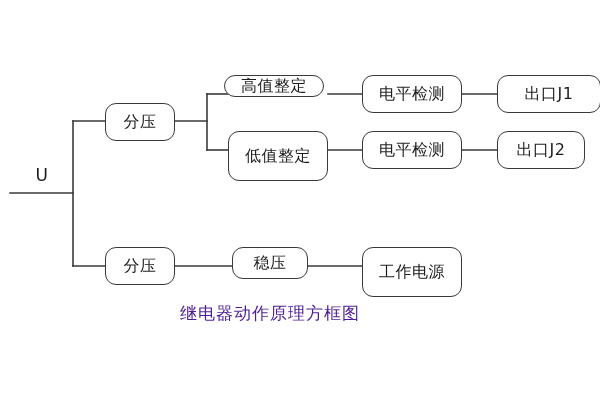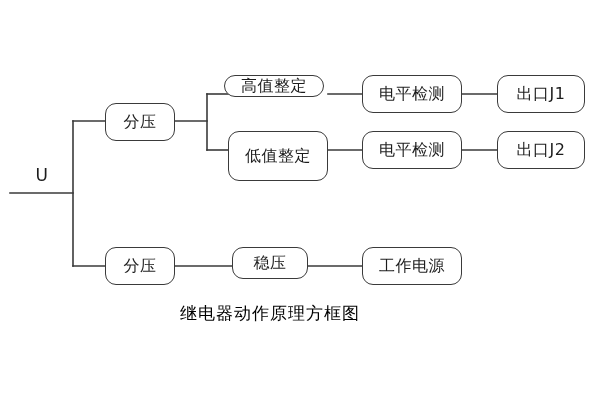--- a/index.html
+++ b/index.html
@@ -48,21 +48,21 @@
     font-size: 17px;
     line-height: 1;
     letter-spacing: 0.5px;
   }
   #diagram-caption {
     position: absolute;
     left: 0;
     top: 305px;
     width: 540px;
     text-align: center;
-    color: #000000;
+    color: #4c1d95;
     font-size: 17px;
     line-height: 1;
     letter-spacing: 1px;
   }
 </style>
 </head>
 <body>
 
 <div id="diagram-root">
 
@@ -92,33 +92,33 @@
       </div>
       <div class="node-box" style="left: 228px; top: 131px; width: 100px; height: 50px;">
         <span class="node-label">低值整定</span>
       </div>
       <div class="node-box" style="left: 362px; top: 75px; width: 100px; height: 38px;">
         <span class="node-label">电平检测</span>
       </div>
       <div class="node-box" style="left: 362px; top: 131px; width: 100px; height: 38px;">
         <span class="node-label">电平检测</span>
       </div>
-      <div class="node-box" style="left: 497px; top: 75px; width: 88px; height: 38px;">
+      <div class="node-box" style="left: 497px; top: 75px; width: 104px; height: 38px;">
         <span class="node-label">出口J1</span>
       </div>
       <div class="node-box" style="left: 497px; top: 131px; width: 88px; height: 38px;">
         <span class="node-label">出口J2</span>
       </div>
       <div class="node-box" style="left: 105px; top: 247px; width: 70px; height: 38px;">
         <span class="node-label">分压</span>
       </div>
       <div class="node-box" style="left: 232px; top: 247px; width: 76px; height: 32px;">
         <span class="node-label">稳压</span>
       </div>
-      <div class="node-box" style="left: 362px; top: 247px; width: 100px; height: 38px;">
+      <div class="node-box" style="left: 362px; top: 247px; width: 100px; height: 50px;">
         <span class="node-label">工作电源</span>
       </div>
     </div>
 
   <div id="input-label" style="left: 35.5px; top: 167px;">U</div>
 
   <div id="diagram-caption">继电器动作原理方框图</div>
 
 </div>
 

